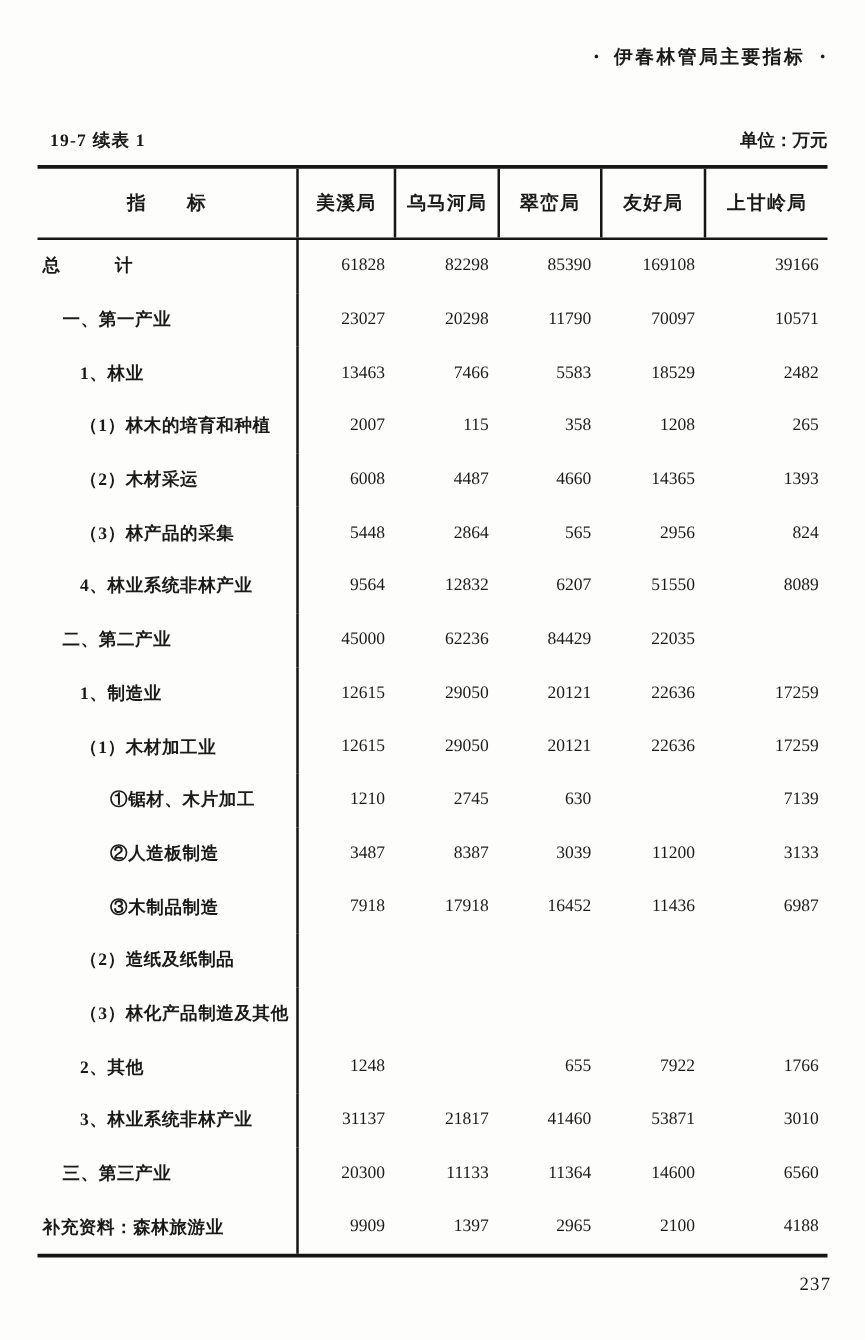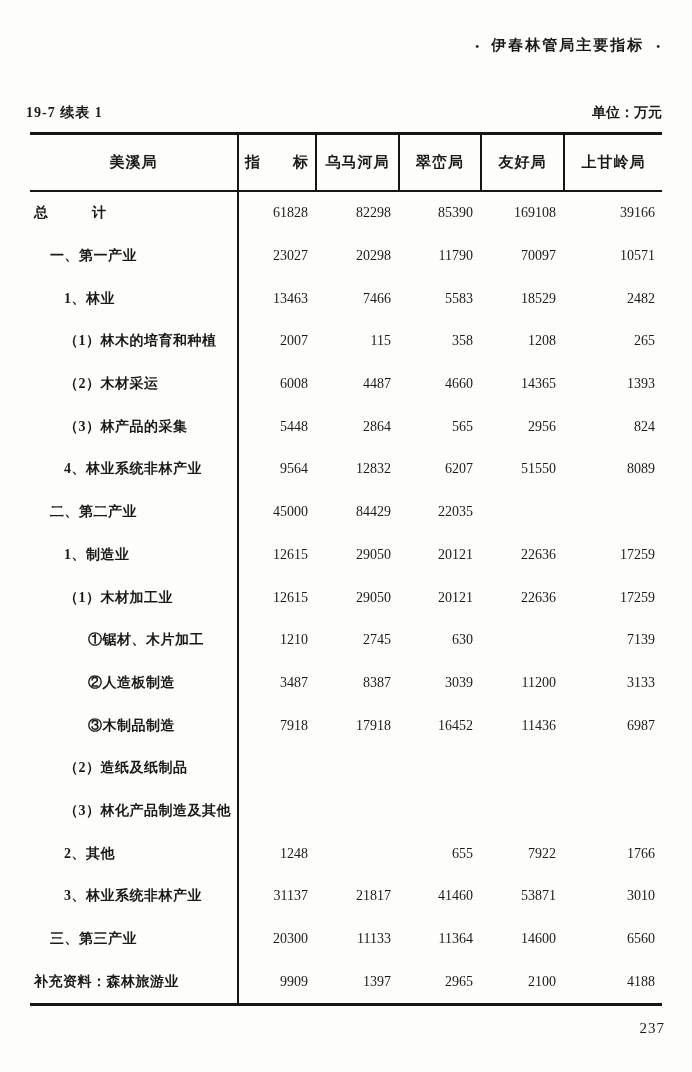--- a/index.html
+++ b/index.html
@@ -21,21 +21,21 @@
     align-items: center;
     gap: 12px;
     font-size: 15px;
     font-weight: 700;
     letter-spacing: 2px;
   }
   .running-head .dot { font-size: 11px; letter-spacing: 0; }
   .table-label {
     position: absolute;
     top: 104px;
-    left: 26px;
+    left: 40px;
     font-size: 14px;
     font-weight: 700;
     letter-spacing: 1px;
   }
   .unit-label {
     position: absolute;
     top: 104px;
     right: 30px;
     font-size: 14px;
     font-weight: 700;
@@ -104,22 +104,22 @@
     <span class="dot">•</span>
     <span>伊春林管局主要指标</span>
     <span class="dot">•</span>
   </div>
 
   <div class="table-label">19-7  续表 1</div>
   <div class="unit-label">单位：万元</div>
 
   <div class="stat-table">
     <div class="grid-row hdr-row">
+      <div class="hdr-cell">指　　标</div>
       <div class="hdr-cell">美溪局</div>
-      <div class="hdr-cell">指　　标</div>
       <div class="hdr-cell">乌马河局</div>
       <div class="hdr-cell">翠峦局</div>
       <div class="hdr-cell">友好局</div>
       <div class="hdr-cell">上甘岭局</div>
     </div>
     <div>
         <div class="grid-row body-row">
           <div class="cell lbl ind-0">总　　　计</div>
           <div class="cell num">61828</div>
           <div class="cell num">82298</div>
@@ -171,20 +171,21 @@
           <div class="cell lbl ind-2">4、林业系统非林产业</div>
           <div class="cell num">9564</div>
           <div class="cell num">12832</div>
           <div class="cell num">6207</div>
           <div class="cell num">51550</div>
           <div class="cell num">8089</div>
         </div>
         <div class="grid-row body-row">
           <div class="cell lbl ind-1">二、第二产业</div>
           <div class="cell num">45000</div>
+          <div class="cell num">62236</div>
           <div class="cell num">84429</div>
           <div class="cell num">22035</div>
         </div>
         <div class="grid-row body-row">
           <div class="cell lbl ind-2">1、制造业</div>
           <div class="cell num">12615</div>
           <div class="cell num">29050</div>
           <div class="cell num">20121</div>
           <div class="cell num">22636</div>
           <div class="cell num">17259</div>

